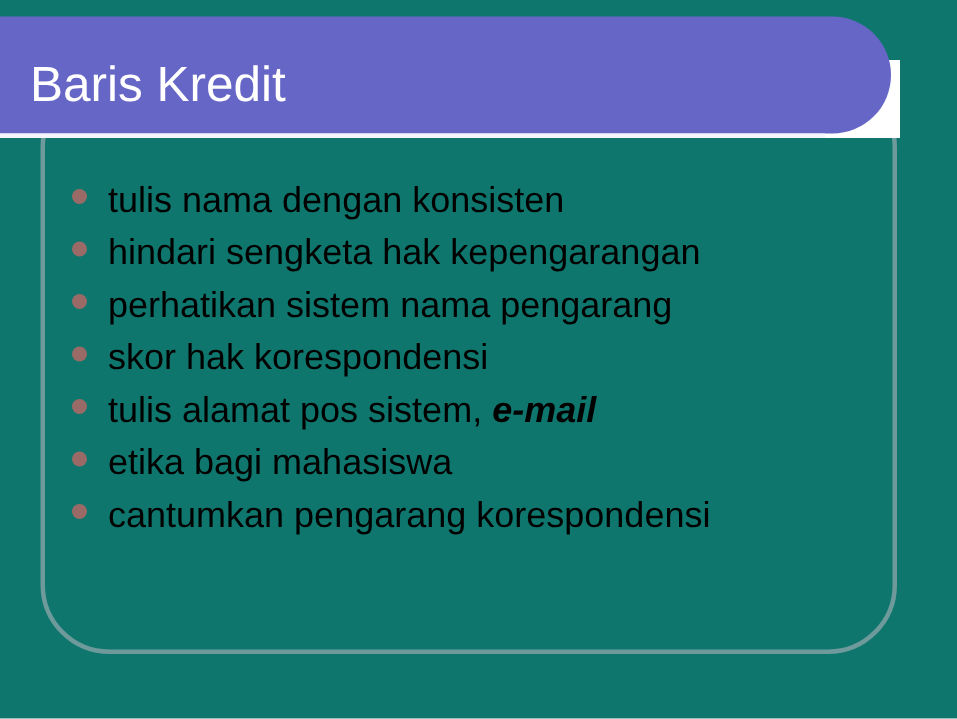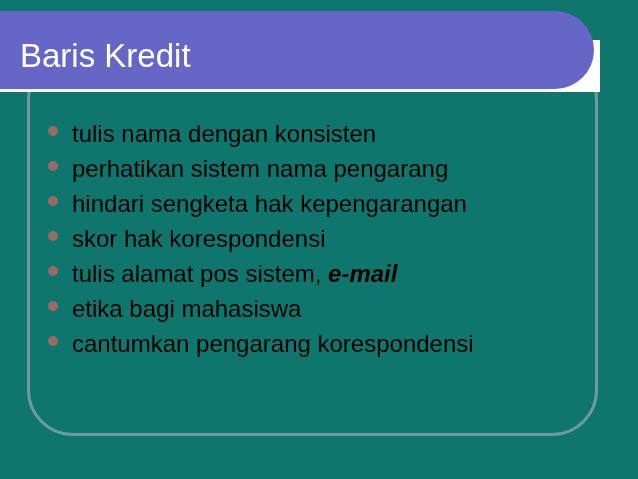--- a/index.html
+++ b/index.html
@@ -123,25 +123,25 @@
 
   <div class="slide-title">Baris Kredit</div>
 
   <ul class="bullets" id="bullet-list">
       <li class="bullet-row">
         <span class="bullet-dot" style="background: rgb(154, 107, 102);"></span>
         <span class="bullet-text"><span>tulis nama dengan konsisten</span></span>
       </li>
       <li class="bullet-row">
         <span class="bullet-dot" style="background: rgb(154, 107, 102);"></span>
-        <span class="bullet-text"><span>perhatikan sistem nama pengarang</span></span>
+        <span class="bullet-text"><span>hindari sengketa hak kepengarangan</span></span>
       </li>
       <li class="bullet-row">
         <span class="bullet-dot" style="background: rgb(154, 107, 102);"></span>
-        <span class="bullet-text"><span>hindari sengketa hak kepengarangan</span></span>
+        <span class="bullet-text"><span>perhatikan sistem nama pengarang</span></span>
       </li>
       <li class="bullet-row">
         <span class="bullet-dot" style="background: rgb(154, 107, 102);"></span>
         <span class="bullet-text"><span>skor hak korespondensi</span></span>
       </li>
       <li class="bullet-row">
         <span class="bullet-dot" style="background: rgb(154, 107, 102);"></span>
         <span class="bullet-text"><span>tulis alamat pos sistem, </span><span class="em">e-mail</span></span>
       </li>
       <li class="bullet-row">

